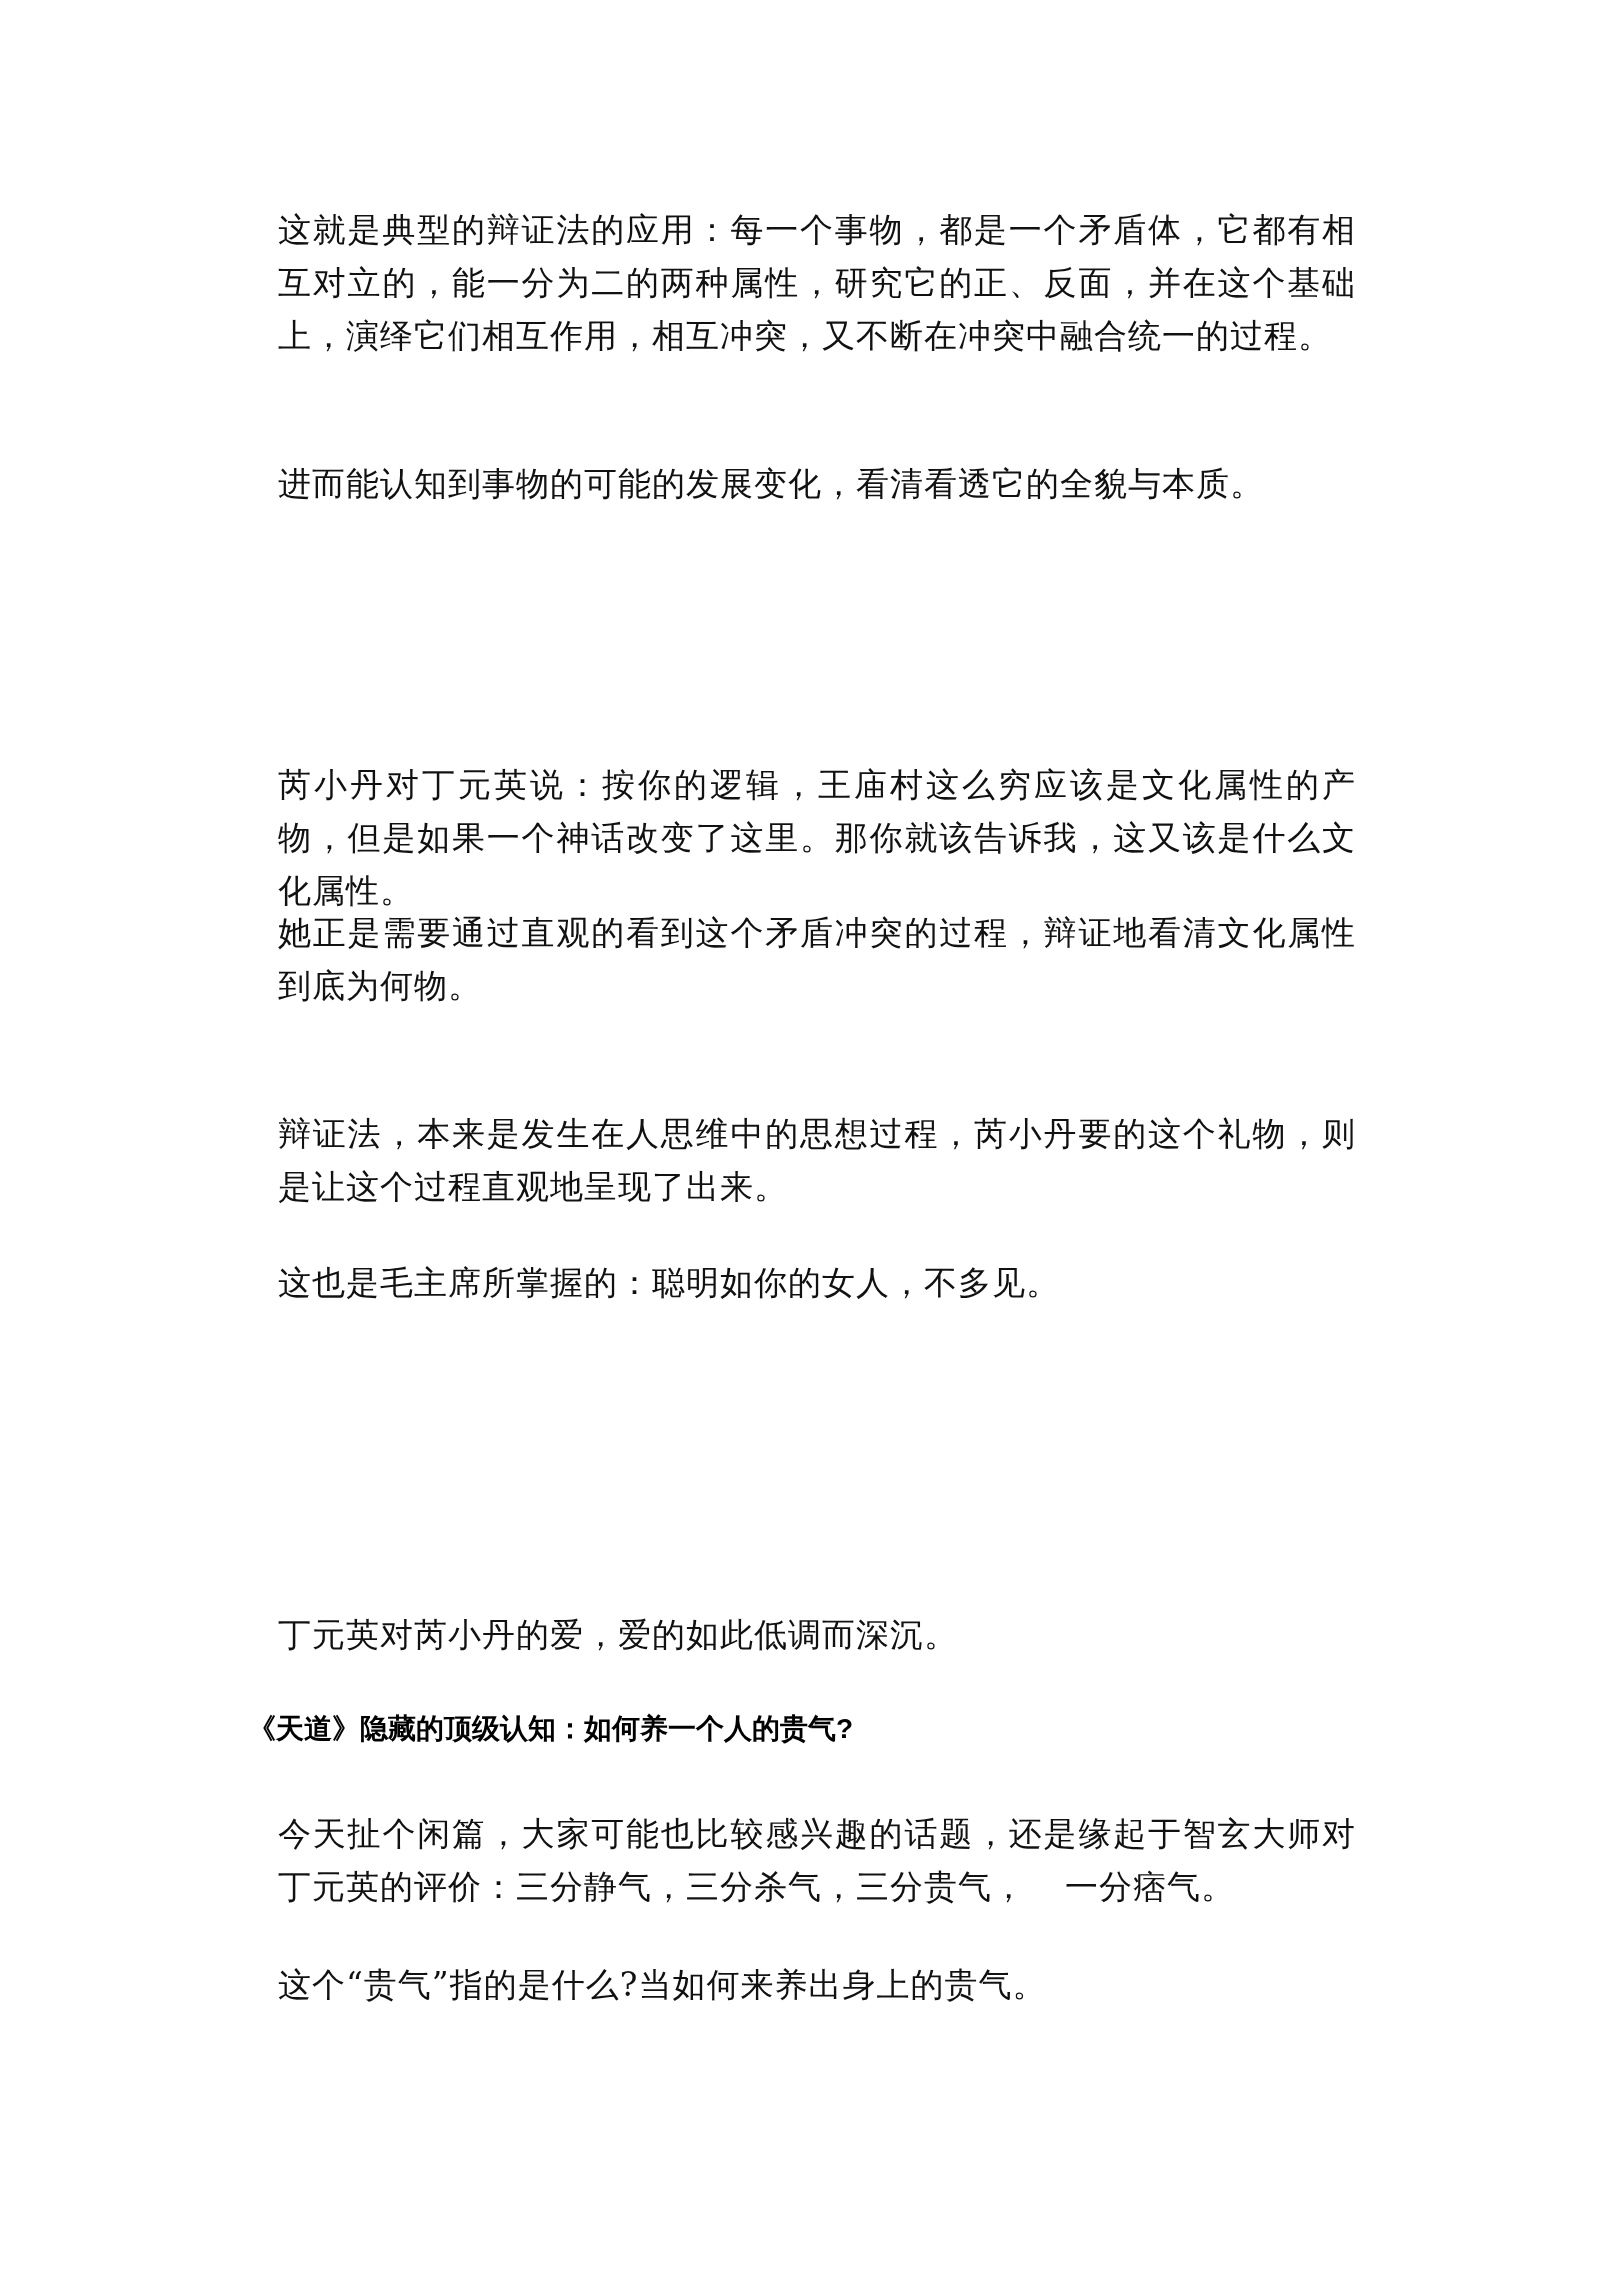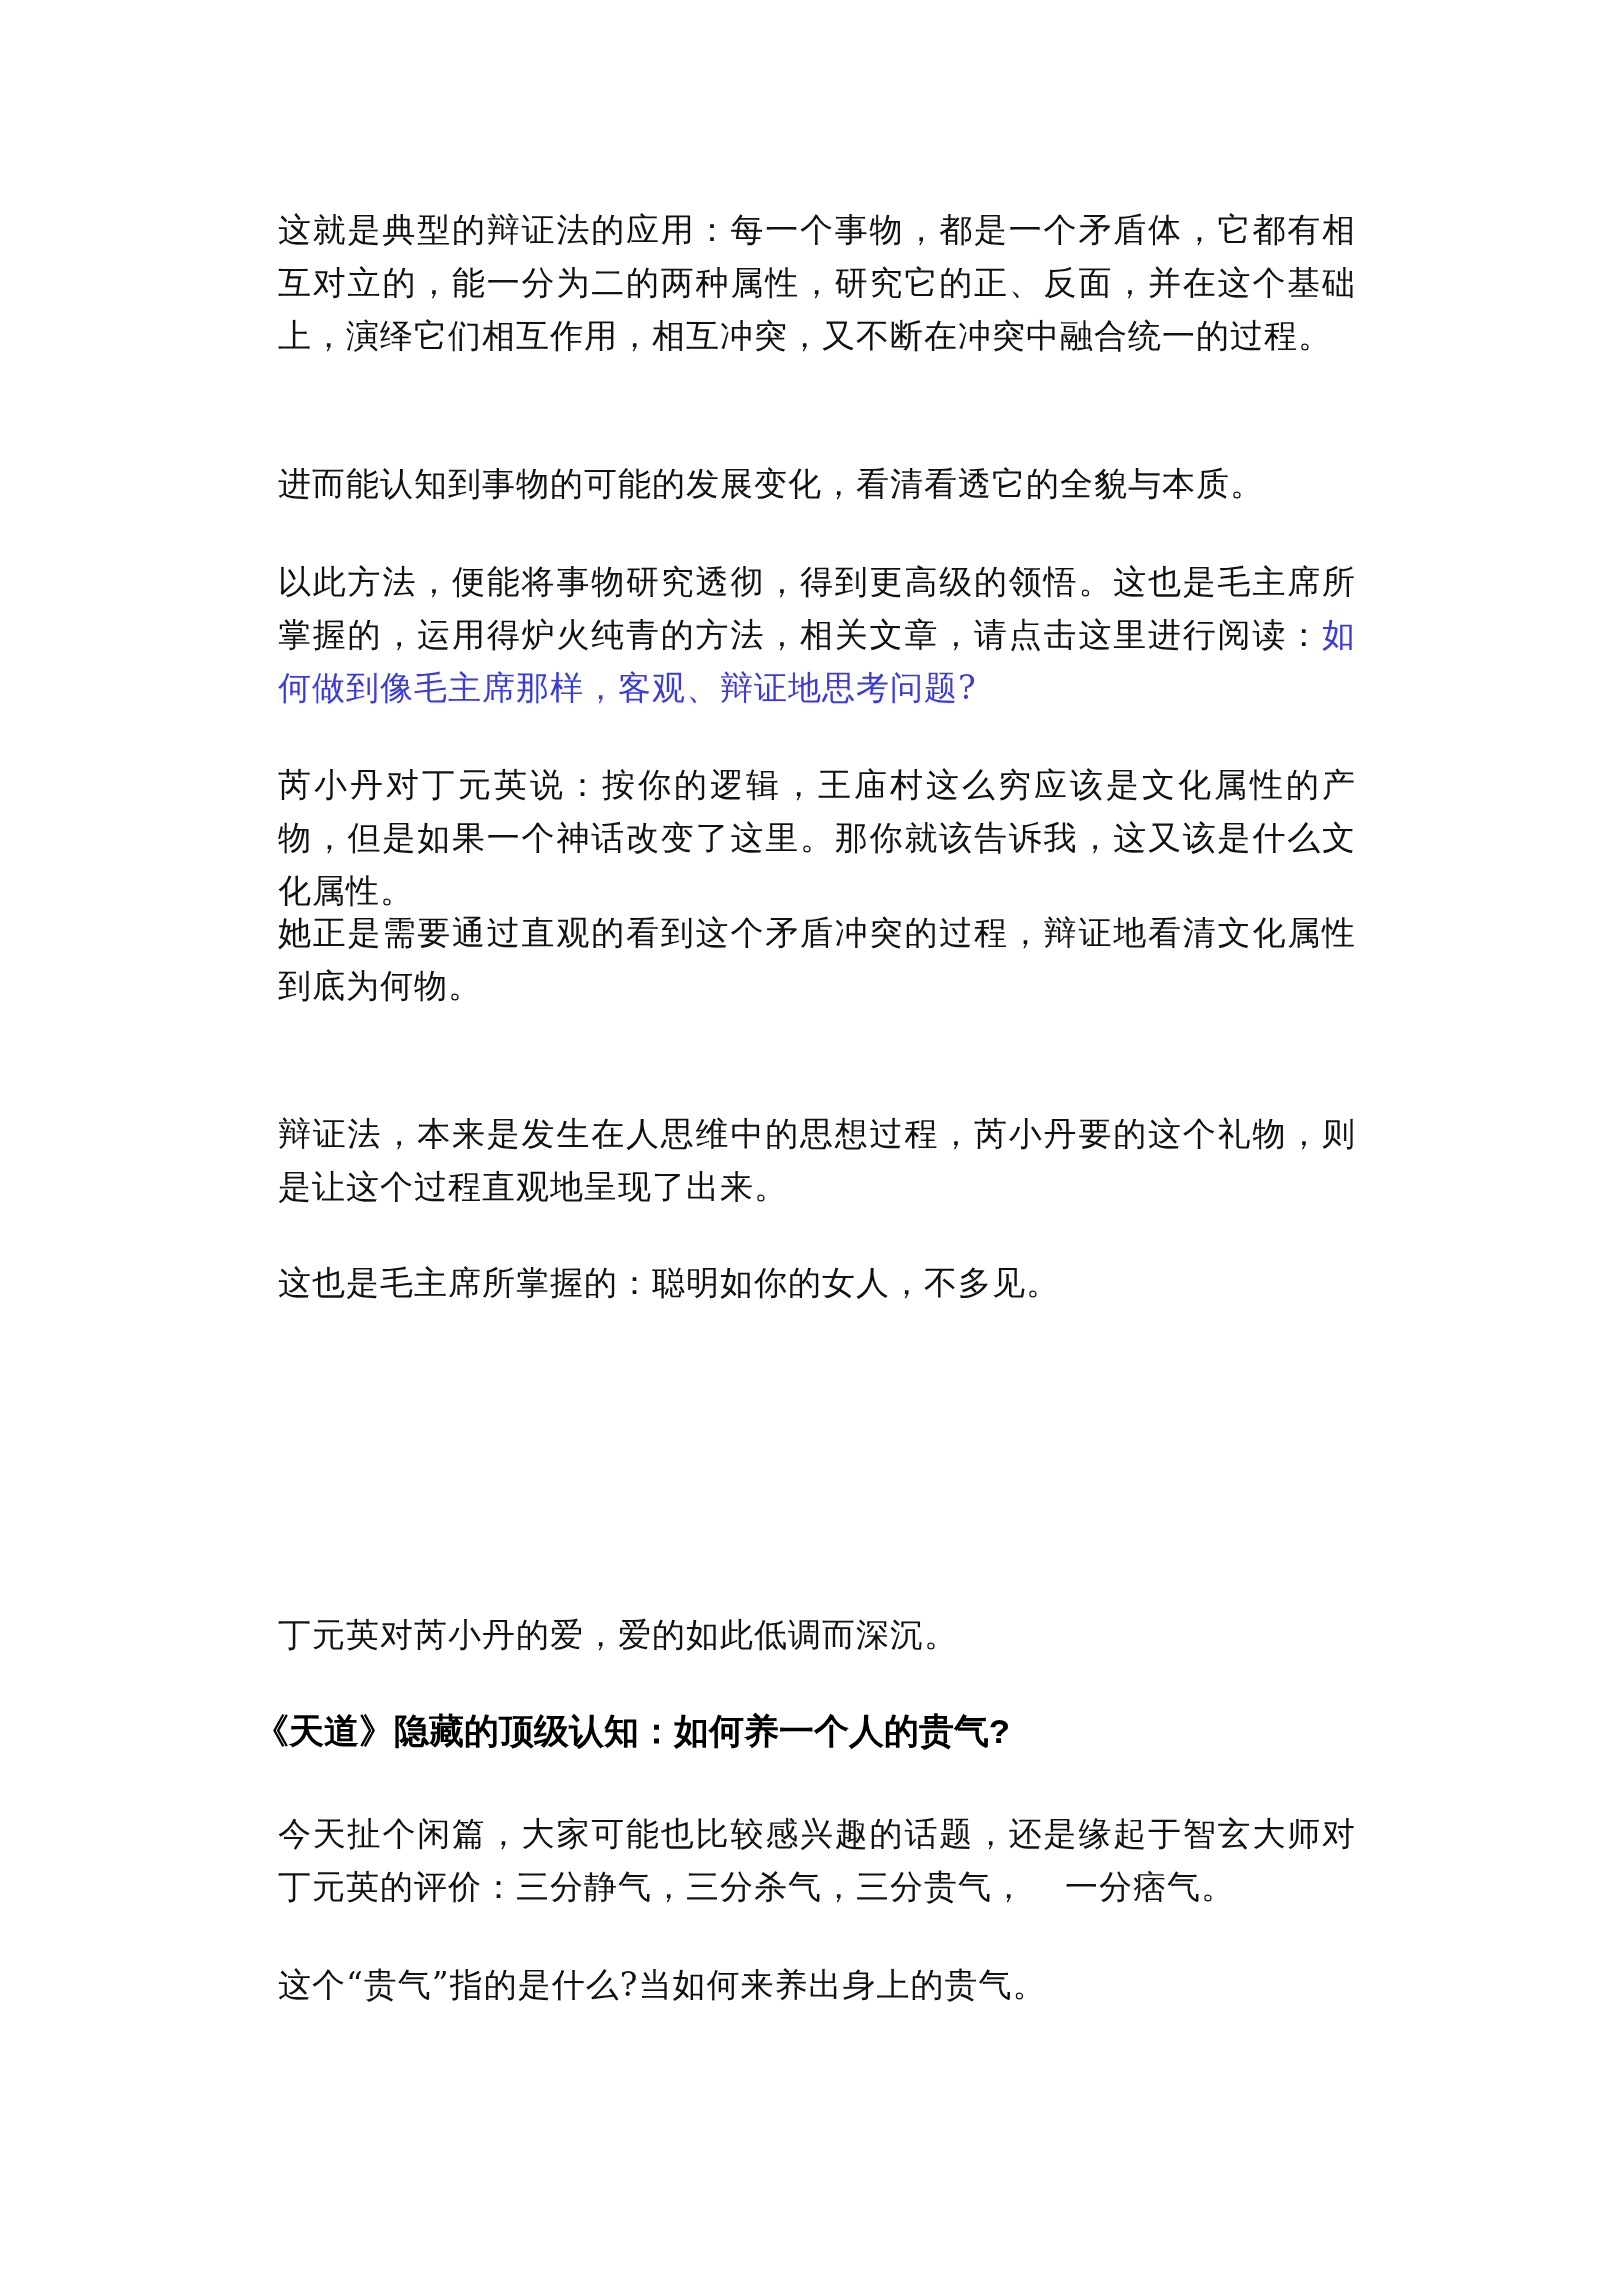--- a/index.html
+++ b/index.html
@@ -35,48 +35,45 @@
     }
     .link {
       color: #3b3bd6;
       text-decoration: none;
       cursor: pointer;
     }
     .heading {
       position: absolute;
       left: 248px;
       width: 1176px;
-      font-family: Liberation Mono, monospace;
+      font-family: Liberation Sans, sans-serif;
       font-weight: bold;
-      font-size: 35px;
+      font-size: 28px;
       line-height: 59px;
-      margin: 6px;
+      margin: 0;
       color: #000000;
     }
     .gap {
       display: inline-block;
       width: 39px;
     }
   </style>
 </head>
 <body>
 
 <div class="page">
 
   <p class="para" style="top:203px;">
     <span>这就是典型的辩证法的应用：每一个事物，都是一个矛盾体，它都有相互对立的，能一分为二的两种属性，研究它的正、反面，并在这个基础上，演绎它们相互作用，相互冲突，又不断在冲突中融合统一的过程。</span>
   </p>
 
   <p class="para" style="top:457px;">
     <span>进而能认知到事物的可能的发展变化，看清看透它的全貌与本质。</span>
   </p>
 
-  <p class="para" style="top:555px;">
-    <span>以此方法，便能将事物研究透彻，得到更高级的领悟。这也是毛主席所掌握的，运用得炉火纯青的方法，相关文章，请点击这里进行阅读：</span><a class="link">如何做到像毛主席那样，客观、辩证地思考问题?</a>
-  </p>
 
   <p class="para" style="top:758px;">
     <span>芮小丹对丁元英说：按你的逻辑，王庙村这么穷应该是文化属性的产物，但是如果一个神话改变了这里。那你就该告诉我，这又该是什么文化属性。</span>
   </p>
 
   <p class="para" style="top:906px;">
     <span>她正是需要通过直观的看到这个矛盾冲突的过程，辩证地看清文化属性到底为何物。</span>
   </p>
 
   <p class="para" style="top:1107px;">

